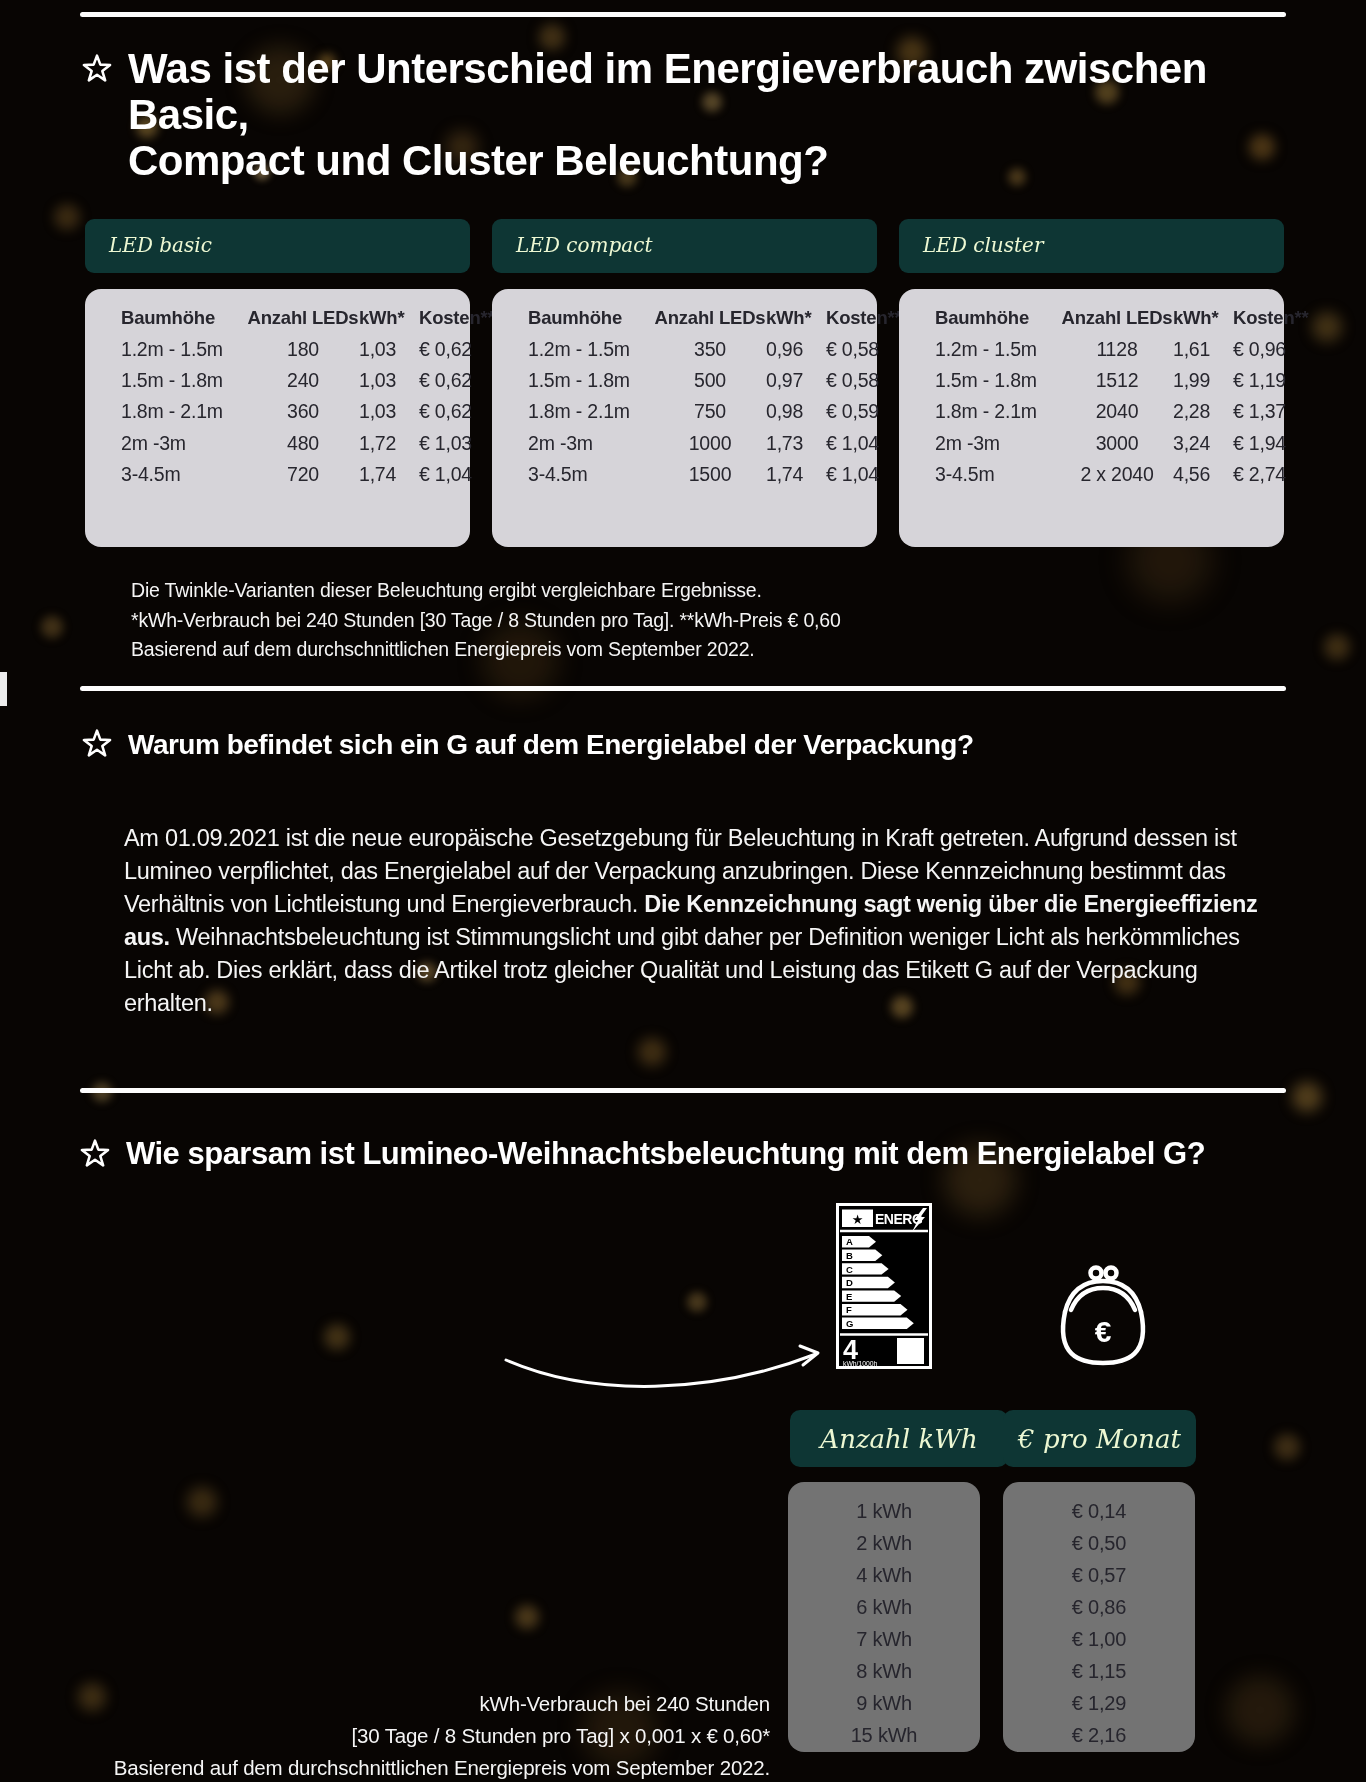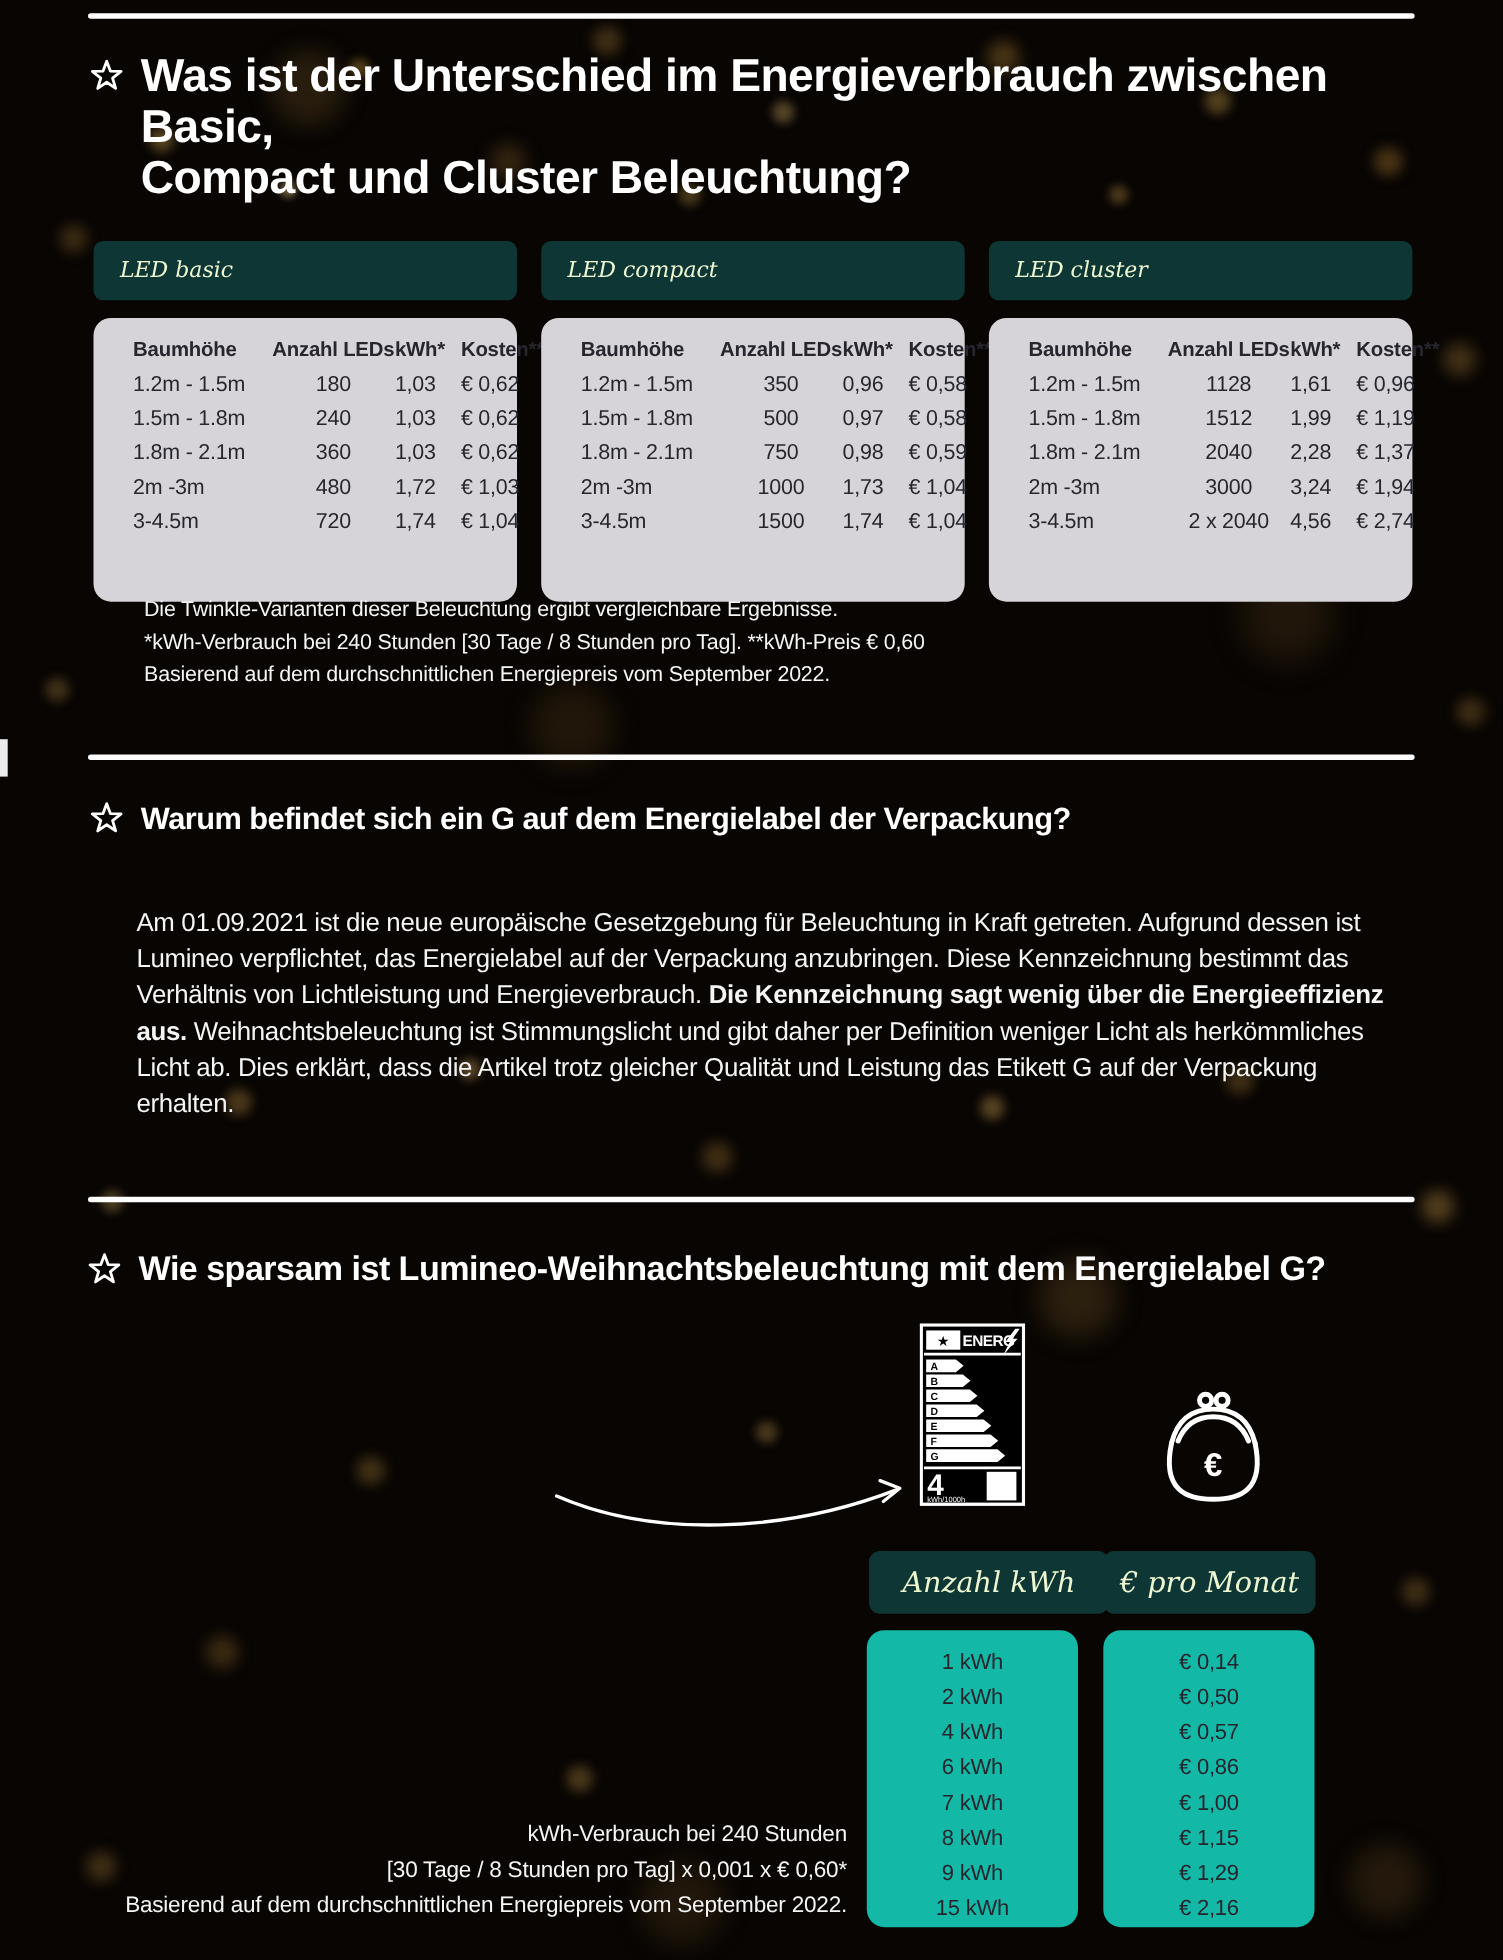--- a/index.html
+++ b/index.html
@@ -36,34 +36,34 @@
   #h3{left:126px;top:1136px;font-size:31px;width:1200px;}
   .led-card{position:absolute;top:219px;width:385px;height:288px;}
   .card-title{position:absolute;left:0;top:0;width:385px;height:54px;background:#0e3634;border-radius:9px;
     color:#edf8d3;font-family:"DejaVu Serif",serif;font-style:italic;font-size:20px;line-height:52px;
     padding-left:24px;box-sizing:border-box;}
   .tbl{position:absolute;left:0;top:70px;width:385px;height:258px;background:#d6d4d9;border-radius:16px;
     color:#27262e;display:grid;grid-template-columns:126px 112px 60px auto;grid-auto-rows:31.4px;
     align-items:center;padding:13px 8px 0 36px;box-sizing:border-box;font-size:19.5px;letter-spacing:-.2px;}
   .tbl .th{font-weight:700;font-size:18.5px;}
   .tbl .c2{text-align:center;}
-  .fn{position:absolute;color:#f5f5f5;white-space:pre-line;}
+  .fn{position:absolute;color:#f5f5f5;white-space:pre-line;margin-top:36px;}
   #fn1{left:131px;top:540px;font-size:19.5px;line-height:29.5px;letter-spacing:-.2px;}
   #fn2{right:596px;top:1652px;font-size:20.5px;line-height:32px;text-align:right;letter-spacing:-.2px;}
   .para{position:absolute;left:124px;top:822px;width:1160px;color:#f5f5f5;font-size:23.5px;
     line-height:33px;letter-spacing:-.3px;}
   .intro{position:absolute;left:124px;top:1203px;color:#f5f5f5;font-size:23.5px;line-height:33px;
     white-space:pre-line;letter-spacing:-.3px;}
   .arrow-svg{position:absolute;left:498px;top:1338px;width:340px;height:64px;}
   .energy-label{position:absolute;left:836px;top:1203px;width:96px;height:166px;}
   .purse{position:absolute;left:1051px;top:1260px;width:104px;height:110px;}
   .mini-head{position:absolute;top:1410px;height:57px;background:#0e3634;border-radius:10px;color:#edf8d3;
     font-family:"DejaVu Serif",serif;font-style:italic;font-size:26px;display:flex;align-items:center;justify-content:center;}
   #mh1{left:790px;width:218px;} #mh2{left:1003px;width:193px;}
-  .mini-card{position:absolute;top:1482px;width:192px;height:270px;background:#14b8a6;border-radius:16px;
+  .mini-card{position:absolute;top:1482px;width:192px;height:270px;background:#737373;border-radius:16px;
     color:#26252d;font-size:20px;text-align:center;padding-top:13px;box-sizing:border-box;letter-spacing:-.2px;}
   .mini-card div{height:32px;line-height:32px;}
   #mc1{left:788px;} #mc2{left:1003px;}
   .lbl-letter{font-weight:bold;}
 </style>
 </head>
 <body>
 
 <div class="page">
   <div class="bokeh small"></div>

